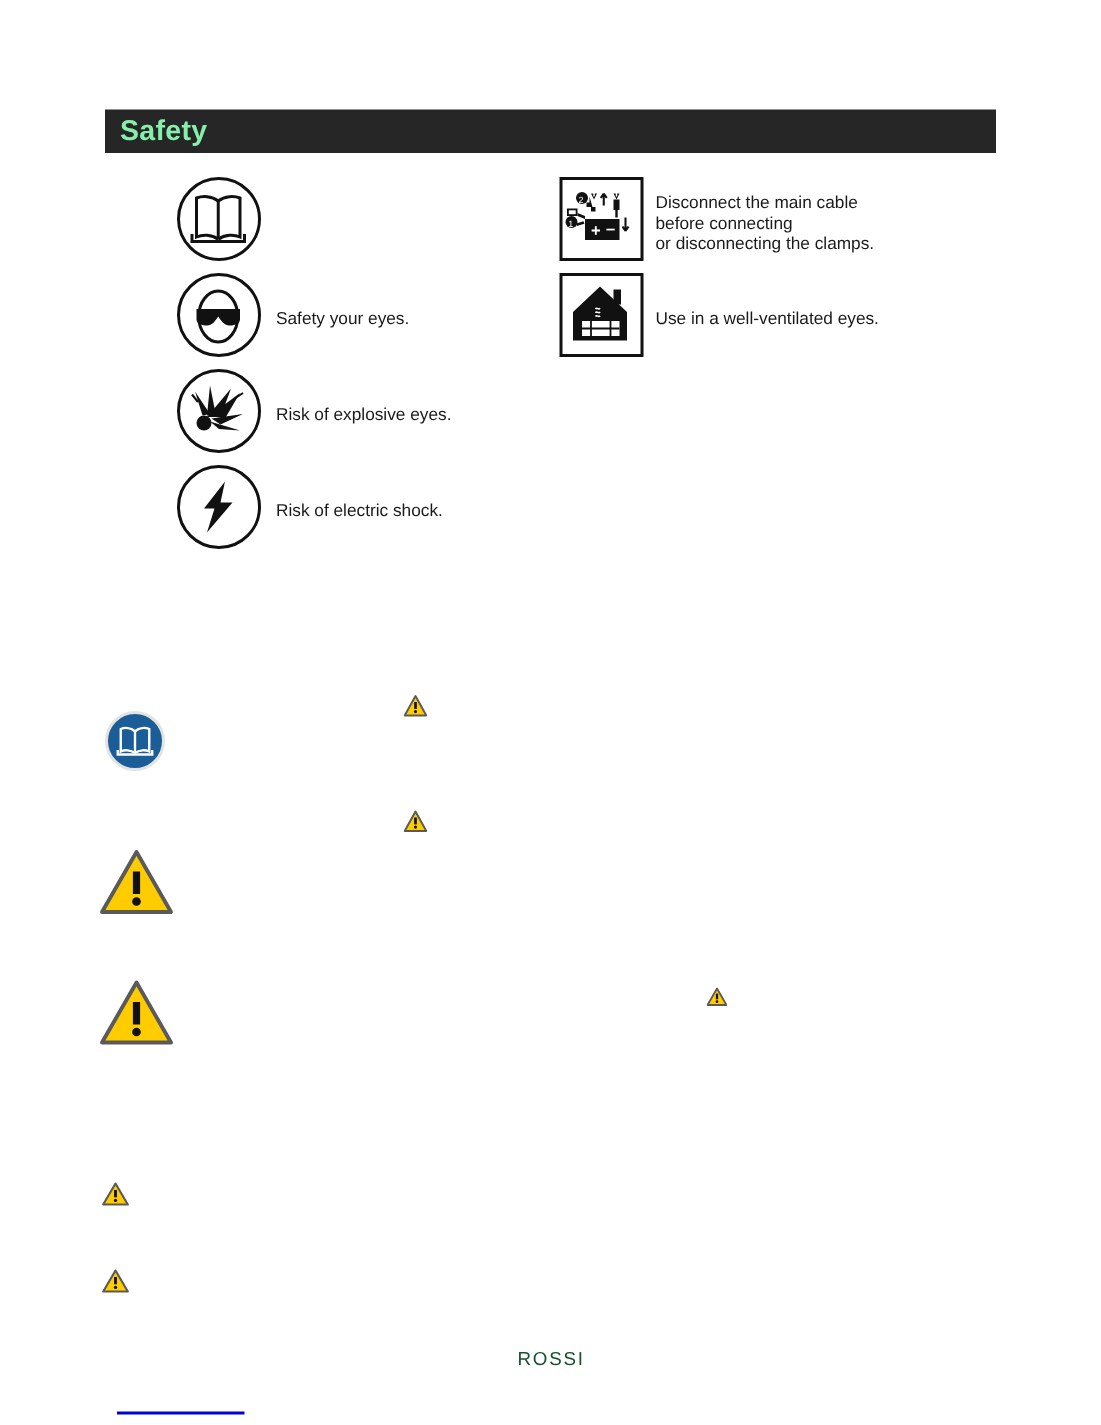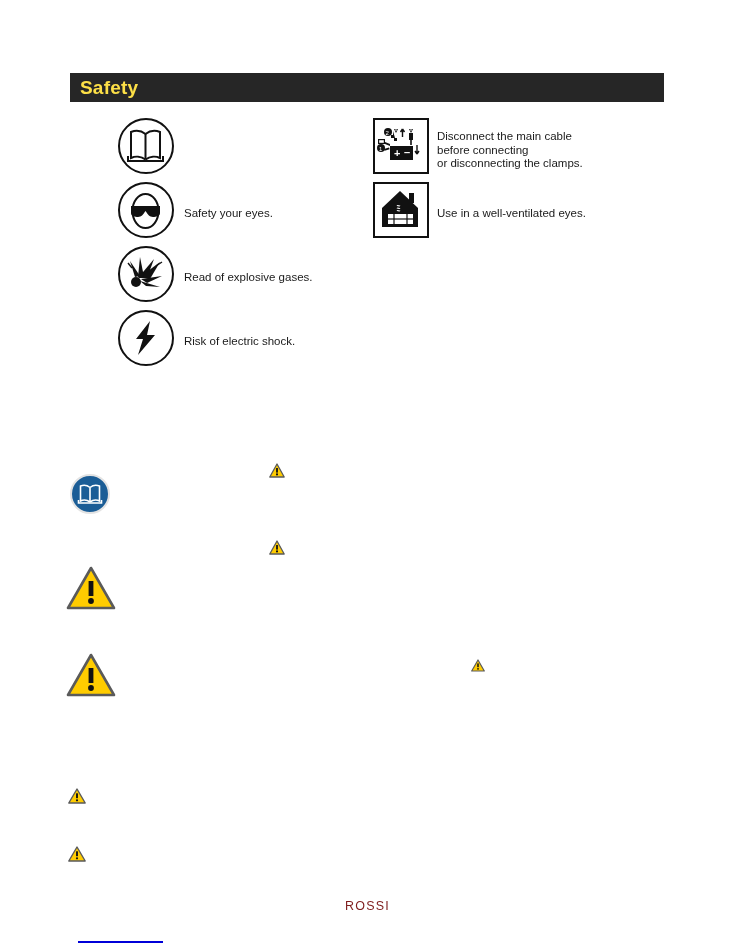--- a/index.html
+++ b/index.html
@@ -10,21 +10,21 @@
   }
   .page{position:absolute;inset:0;}
 
   
   .section-header{
     position:absolute;left:70px;top:73px;width:594px;height:29px;
     background:#262626;
   }
   .section-header .title{
     position:absolute;left:10px;top:4px;
-    font-size:19px;font-weight:bold;color:#fde047;letter-spacing:.2px;
+    font-size:19px;font-weight:bold;color:#86efac;letter-spacing:.2px;
   }
 
   
   .symbol-table{position:absolute;left:118px;top:118px;width:546px;height:330px;}
   .col{position:absolute;top:0;}
   .col-left{left:0;width:265px;}
   .col-right{left:255px;width:295px;}
 
   .sym-row{position:relative;height:64px;margin-bottom:0;}
   .sym-row .icon-wrap{position:absolute;left:0;top:0;width:58px;height:58px;}
@@ -57,21 +57,21 @@
 
   .blue-circle{
     width:40px;height:40px;border-radius:50%;
     background:#1b5d96;border:2px solid #e3e3e3;box-sizing:border-box;
     position:relative;
   }
 
   
   .footer-logo{
     position:absolute;left:345px;top:899px;
-    font-size:12.5px;color:#7f1d1d;letter-spacing:1.2px;
+    font-size:12.5px;color:#14532d;letter-spacing:1.2px;
   }
   .bottom-rule{
     position:absolute;left:78px;top:941px;width:85px;height:2px;background:#0000d8;
   }
 </style>
 </head>
 <body>
 
 <div class="page">
 
@@ -124,21 +124,21 @@
                 <path d="M18 29 L20 9 L24 29 Z"></path>
                 <path d="M15 29 L10 13 L20 28 Z"></path>
               </g>
               <g stroke="#111" stroke-width="1.4">
                 <line x1="36" y1="18" x2="42" y2="14"></line>
                 <line x1="12" y1="20" x2="8" y2="15"></line>
               </g>
             </svg>
           </div>
         </div>
-        <div class="caption">Read of explosive gases.</div>
+        <div class="caption">Risk of explosive eyes.</div>
       </div>
 
       <div class="sym-row">
         <div class="icon-wrap">
           <div class="circ">
             <svg width="51" height="51" viewBox="0 0 51 51">
               <path d="M30 9 L16 27 L23 27 L18 43 L35 23 L27 23 Z" fill="#111"></path>
             </svg>
           </div>
         </div>

